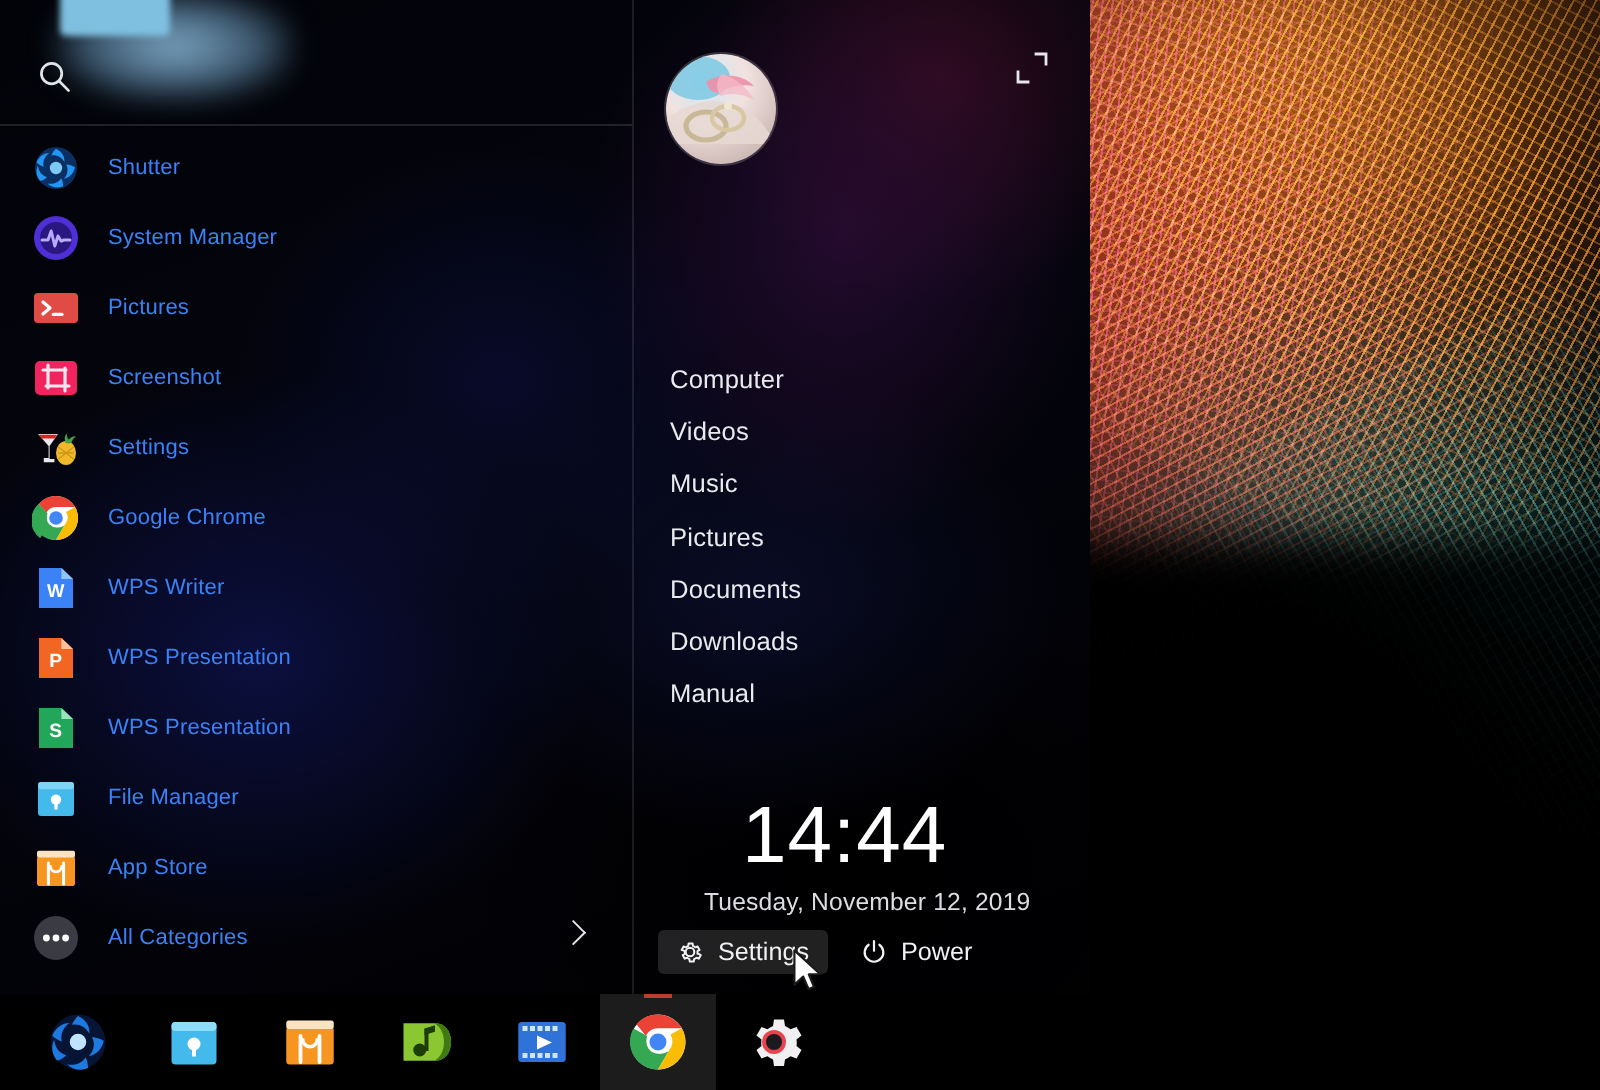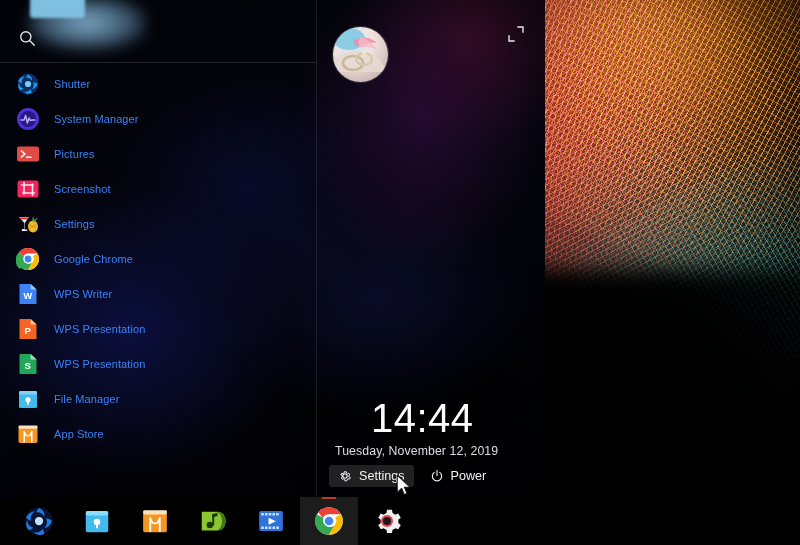--- a/index.html
+++ b/index.html
@@ -128,21 +128,21 @@
   #avatar{position:absolute;left:16px;top:27px;width:55px;height:55px;border-radius:50%;overflow:hidden;
     box-shadow:0 0 0 1px rgba(255,255,255,.18);}
   #expand-icon{position:absolute;left:188px;top:23px;width:22px;height:22px;cursor:pointer;}
 
   #places{position:absolute;left:18px;top:176px;width:200px;}
   .place-item{height:26.3px;display:flex;align-items:center;cursor:default;}
   .place-item span{font-size:12.8px;color:#e9eaee;letter-spacing:.1px;}
 
   #clock{position:absolute;left:18px;top:398px;width:210px;}
   #clock-time{font-size:40px;line-height:40px;color:#ffffff;font-weight:400;letter-spacing:.5px;margin-left:36px;}
-  #clock-date{font-size:12.3px;color:#dcdde2;margin-top:6px;letter-spacing:.1px;}
+  #clock-date{font-size:12.3px;color:#dcdde2;margin-top:6px;letter-spacing:.1px;margin-left:17px;}
 
   #session-row{position:absolute;left:12px;top:465px;display:flex;align-items:center;gap:7px;text-align:right;}
   .sess-btn{display:flex;align-items:center;height:22px;padding:0 9px;border-radius:3px;cursor:pointer;}
   .sess-btn.hovered{background:rgba(255,255,255,.13);}
   .sess-btn span{font-size:12.6px;color:#f1f1f4;margin-left:7px;}
 
   
   #taskbar{position:absolute;left:0;bottom:0;width:800px;height:48px;background:#000;
     display:flex;align-items:center;}
   #dock{display:flex;align-items:center;padding-left:10px;gap:0;}
@@ -349,20 +349,32 @@
             <g stroke="#fff" stroke-width="1.5" stroke-linecap="round">
               <line x1="8.2" y1="9.5" x2="8.2" y2="20"></line>
               <line x1="15.8" y1="9.5" x2="15.8" y2="20"></line>
             </g>
             <path d="M9 10.5c0 2.1 1.4 3.4 3 3.4s3-1.3 3-3.4" fill="none" stroke="#fff" stroke-width="1.4"></path>
           </svg>
         </span>
         <span class="app-label">App Store</span>
       </div>
 
+      <div class="app-item">
+        <span class="app-icon">
+          <svg class="ic" viewBox="0 0 24 24">
+            <circle cx="12" cy="12" r="11" fill="#3b3b44"></circle>
+            <circle cx="7.2" cy="12" r="1.7" fill="#fff"></circle>
+            <circle cx="12" cy="12" r="1.7" fill="#fff"></circle>
+            <circle cx="16.8" cy="12" r="1.7" fill="#fff"></circle>
+          </svg>
+        </span>
+        <span class="app-label">All Categories</span>
+        <span class="chev"></span>
+      </div>
 
     </div>
   </div>
 
   <div id="divider-v"></div>
 
   <div id="right-panel">
 
     <div id="avatar">
       <svg viewBox="0 0 55 55" width="55" height="55">
@@ -384,20 +396,43 @@
       </svg>
     </div>
 
     <svg id="expand-icon" viewBox="0 0 22 22">
       <g fill="none" stroke="#e6e6ec" stroke-width="1.4" stroke-linecap="square">
         <polyline points="13,4 18,4 18,9"></polyline>
         <polyline points="4,13 4,18 9,18"></polyline>
       </g>
     </svg>
 
+    <div id="places">
+      <div class="place-item">
+        <span>Computer</span>
+      </div>
+      <div class="place-item">
+        <span>Videos</span>
+      </div>
+      <div class="place-item">
+        <span>Music</span>
+      </div>
+      <div class="place-item">
+        <span>Pictures</span>
+      </div>
+      <div class="place-item">
+        <span>Documents</span>
+      </div>
+      <div class="place-item">
+        <span>Downloads</span>
+      </div>
+      <div class="place-item">
+        <span>Manual</span>
+      </div>
+    </div>
 
     <div id="clock">
       <div id="clock-time">14:44</div>
       <div id="clock-date">Tuesday, November 12, 2019</div>
     </div>
 
     <div id="session-row">
       <div class="sess-btn hovered">
         <svg width="14" height="14" viewBox="0 0 24 24">
           <path fill="none" stroke="#f2f2f5" stroke-width="1.8" d="M12 8.3a3.7 3.7 0 100 7.4 3.7 3.7 0 000-7.4z"></path>

